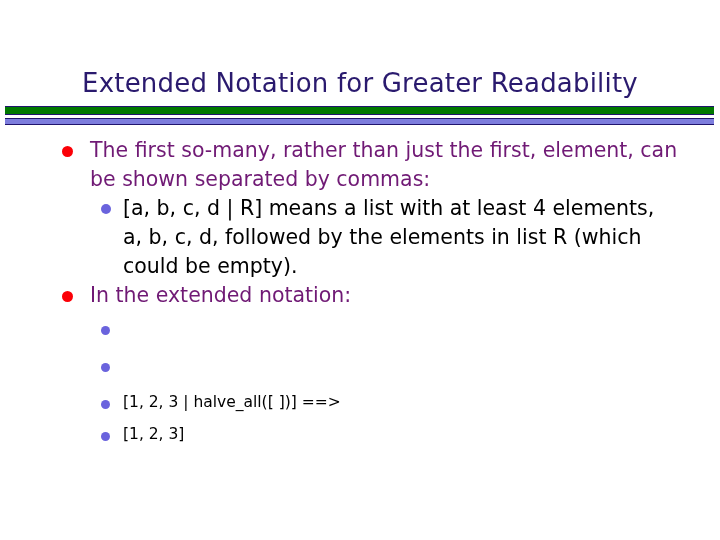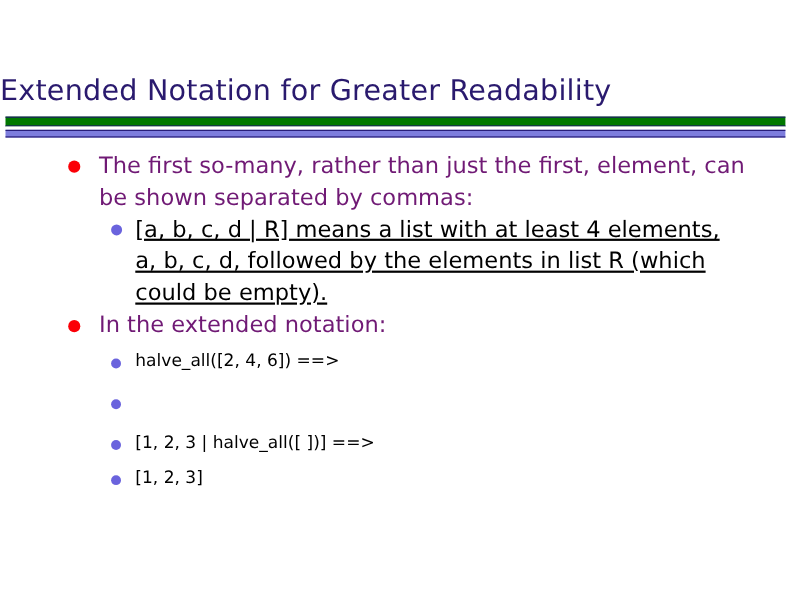--- a/index.html
+++ b/index.html
@@ -20,20 +20,21 @@
     height: 540px;
     background: #ffffff;
   }
 
   
   .title {
     position: absolute;
     left: 0;
     top: 68px;
     width: 720px;
+    text-align: center;
     font-size: 26px;
     letter-spacing: 0.2px;
     color: #2a1a6e;
     font-family: "DejaVu Sans", sans-serif;
     white-space: nowrap;
   }
 
   
   .rules {
     position: absolute;
@@ -92,21 +93,20 @@
   }
 
   
   .lvl2 {
     position: relative;
     padding-left: 123px;
     padding-right: 55px;
     font-size: 20.5px;
     line-height: 29px;
     color: #000000;
-    text-decoration: underline;
   }
   .lvl2 .bullet {
     position: absolute;
     left: 101px;
     top: 10px;
     width: 10px;
     height: 10px;
     border-radius: 50%;
     background: #6a63dd;
   }
@@ -163,21 +163,20 @@
 
     <div class="lvl1">
       <span class="bullet"></span>
       <span class="text">In the extended notation:</span>
     </div>
 
     <div class="spacer-small"></div>
 
     <div class="lvl2-code">
       <span class="bullet"></span>
-      <span class="text">halve_all([2, 4, 6]) ==&gt;</span>
     </div>
 
     <div class="lvl2-code">
       <span class="bullet"></span>
     </div>
 
 
     <div class="lvl2-code tight">
       <span class="bullet"></span>
       <span class="text">[1, 2, 3 | halve_all([ ])] ==&gt;</span>

